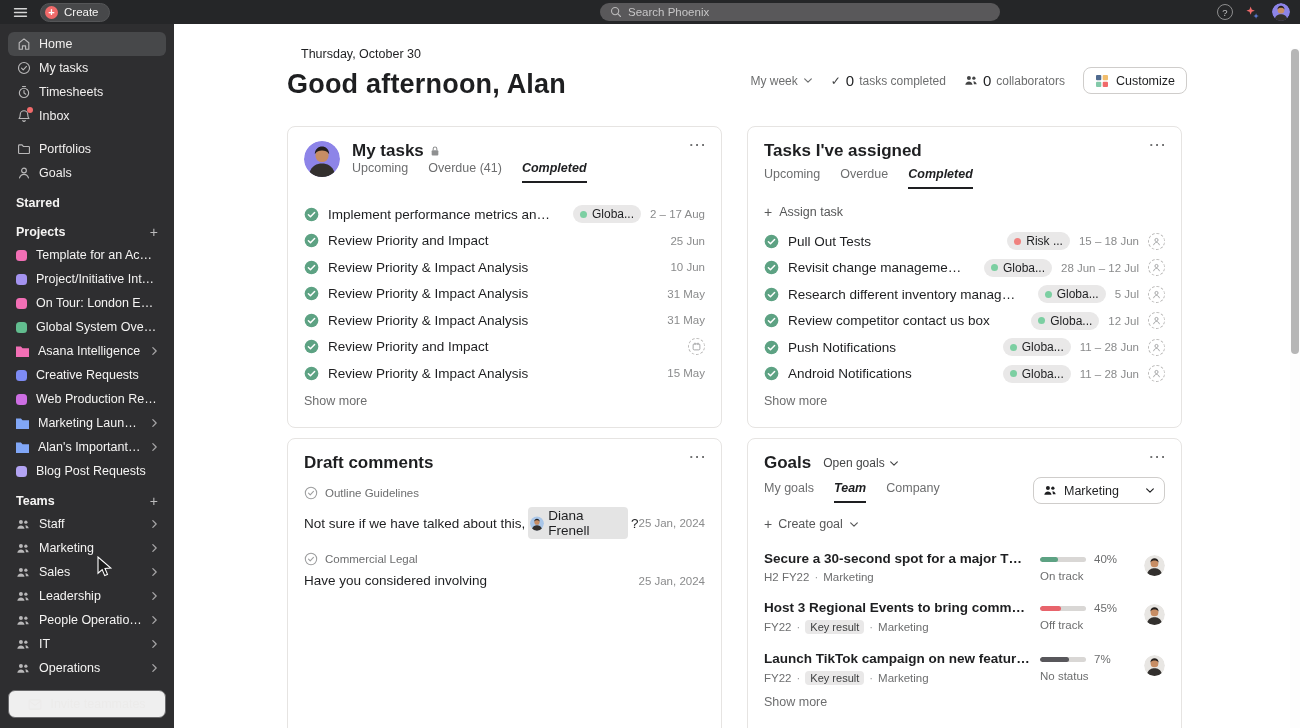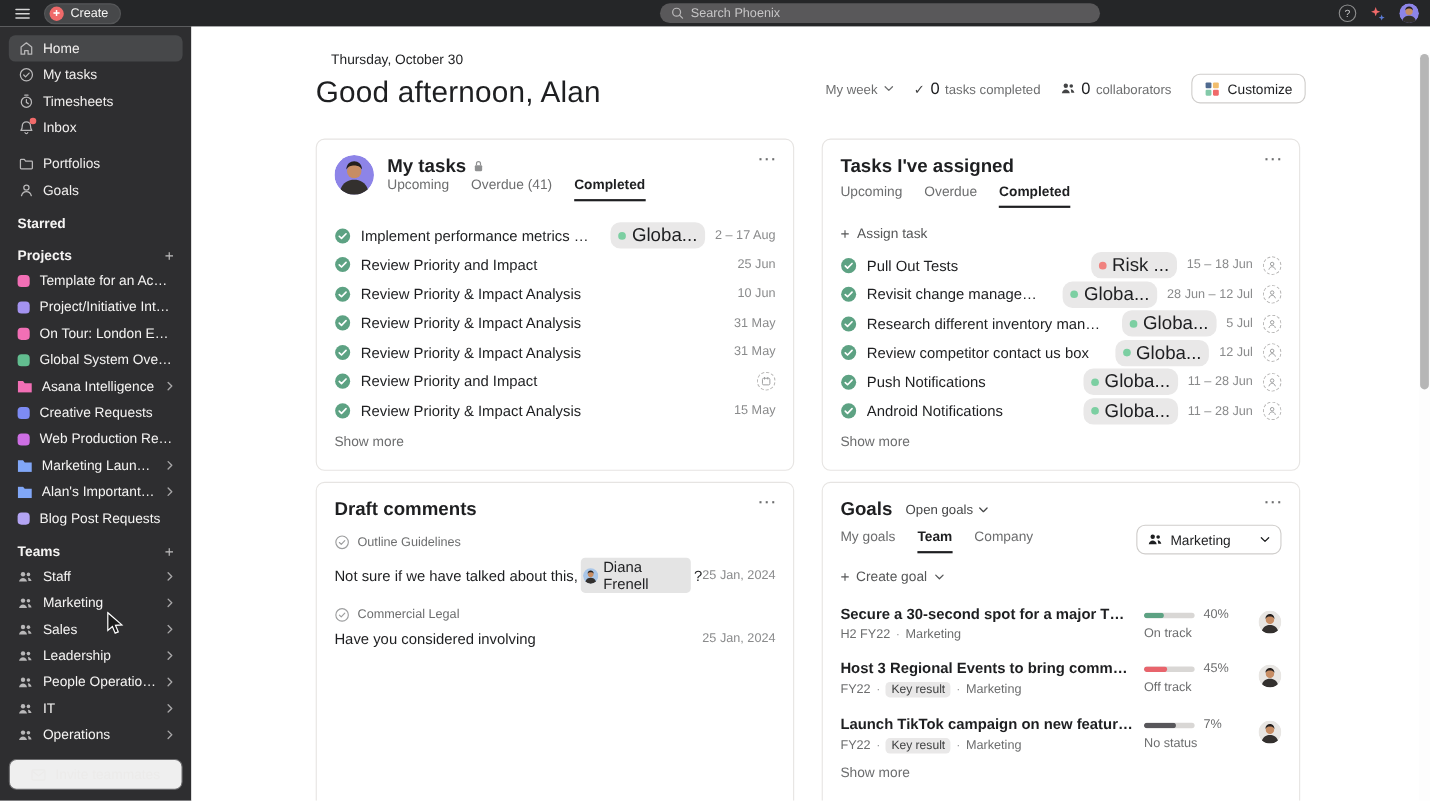--- a/index.html
+++ b/index.html
@@ -37,48 +37,48 @@
   .row-label { flex:1; white-space:nowrap; overflow:hidden; text-overflow:ellipsis; }
   .chev { color:#a7a6a7; display:flex; }
   .team-icon { color:#b9b8b9; display:flex; }
   .invite-btn { margin-top:auto; border:1px solid #6a6a6c; border-radius:7px; height:28px; display:flex; align-items:center; justify-content:center; gap:8px; font-size:12.5px; color:#ecebea; }
 
   
   .main { flex:1; background:#fff; position:relative; overflow:hidden; }
   .content { width:900px; margin:0 auto; padding-top:23px; }
   .home-header { display:flex; align-items:flex-end; justify-content:space-between; }
   .date-line { font-size:12.5px; color:#1e1f21; margin-left:14px; }
-  .greeting { font-size:27px; font-weight:400; color:#1e1f21; margin-top:8px; letter-spacing:.2px; }
+  .greeting { font-size:27px; font-weight:700; color:#1e1f21; margin-top:8px; letter-spacing:.2px; }
   .header-controls { display:flex; align-items:center; gap:18px; padding-bottom:6px; }
   .hc-item { display:flex; align-items:center; gap:5px; font-size:12px; color:#6d6e6f; white-space:nowrap; }
   .hc-num { font-size:15px; color:#1e1f21; font-weight:500; }
   .hc-dark { color:#434445; }
   .customize-btn { display:flex; align-items:center; gap:7px; border:1px solid #cfcdcb; border-radius:8px; height:27px; padding:0 11px; font-size:12.5px; color:#1e1f21; background:#fff; }
 
   .grid { display:grid; grid-template-columns:435px 435px; column-gap:25px; row-gap:10px; margin-top:26px; }
   .card { border:1px solid #e6e4e2; border-radius:8px; background:#fff; position:relative; padding:14px 16px; overflow:hidden; }
   .card.h-top { height:302px; }
   .card.h-bot { height:298px; }
   .card-dots { position:absolute; top:10px; right:14px; color:#6d6e6f; font-size:13px; letter-spacing:1.5px; font-weight:700; }
 
   .mt-head { display:flex; align-items:flex-start; gap:12px; }
   .mt-avatar { width:36px; height:36px; border-radius:50%; overflow:hidden; flex:0 0 auto; }
   .card-title { font-size:17px; font-weight:600; color:#1e1f21; display:flex; align-items:center; gap:6px; }
   .lock { color:#8f9091; display:flex; }
   .tabs { display:flex; gap:20px; font-size:12.5px; color:#6d6e6f; margin-top:6px; }
   .mt-tabs { margin-left:48px; margin-top:-16px; }
   .tab { padding-bottom:6px; border-bottom:2px solid transparent; white-space:nowrap; }
-  .tab.active { color:#1e1f21; font-weight:600; border-bottom-color:#1e1f21; }
+  .tab.active { color:#1e1f21; font-weight:600; border-bottom-color:#1e1f21;font-style:italic; }
 
   .task-list { margin-top:18px; }
   .task-row { display:flex; align-items:center; gap:9px; height:26.5px; }
   .task-check { display:flex; flex:0 0 auto; }
   .task-title { font-size:13.5px; color:#1e1f21; white-space:nowrap; overflow:hidden; text-overflow:ellipsis; }
   .spacer { flex:1; }
-  .tag-pill { display:flex; align-items:center; gap:5px; background:#e9e8e8; border-radius:9px; padding:2px 7px; font-size:17px; color:#1e1f21; white-space:nowrap; }
+  .tag-pill { display:flex; align-items:center; gap:5px; background:#e9e8e8; border-radius:9px; padding:2px 7px; font-size:12px; color:#1e1f21; white-space:nowrap; }
   .tag-dot { width:7px; height:7px; border-radius:50%; }
   .task-date { font-size:11.5px; color:#8a8b8c; white-space:nowrap; }
   .dash-circle { width:17px; height:17px; border:1px dashed #b9b8b7; border-radius:50%; display:flex; align-items:center; justify-content:center; color:#9d9e9f; flex:0 0 auto; }
   .show-more { font-size:12.5px; color:#6d6e6f; margin-top:7px; display:inline-block; }
 
   .assign-row { display:flex; align-items:center; gap:7px; font-size:12.5px; color:#56575 8; color:#565758; margin-top:13px; height:20px; }
   .assign-plus { font-size:14px; color:#565758; }
 
   
   .dc-entry { margin-top:13px; }

